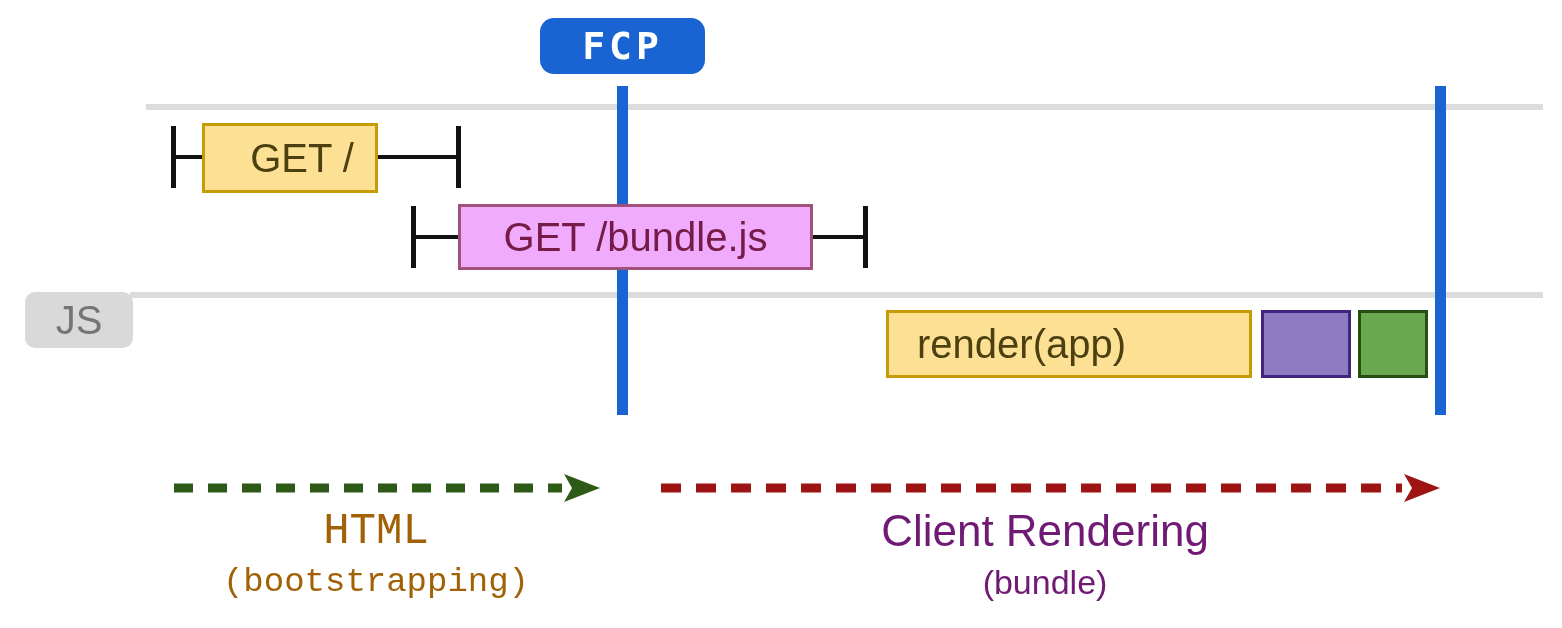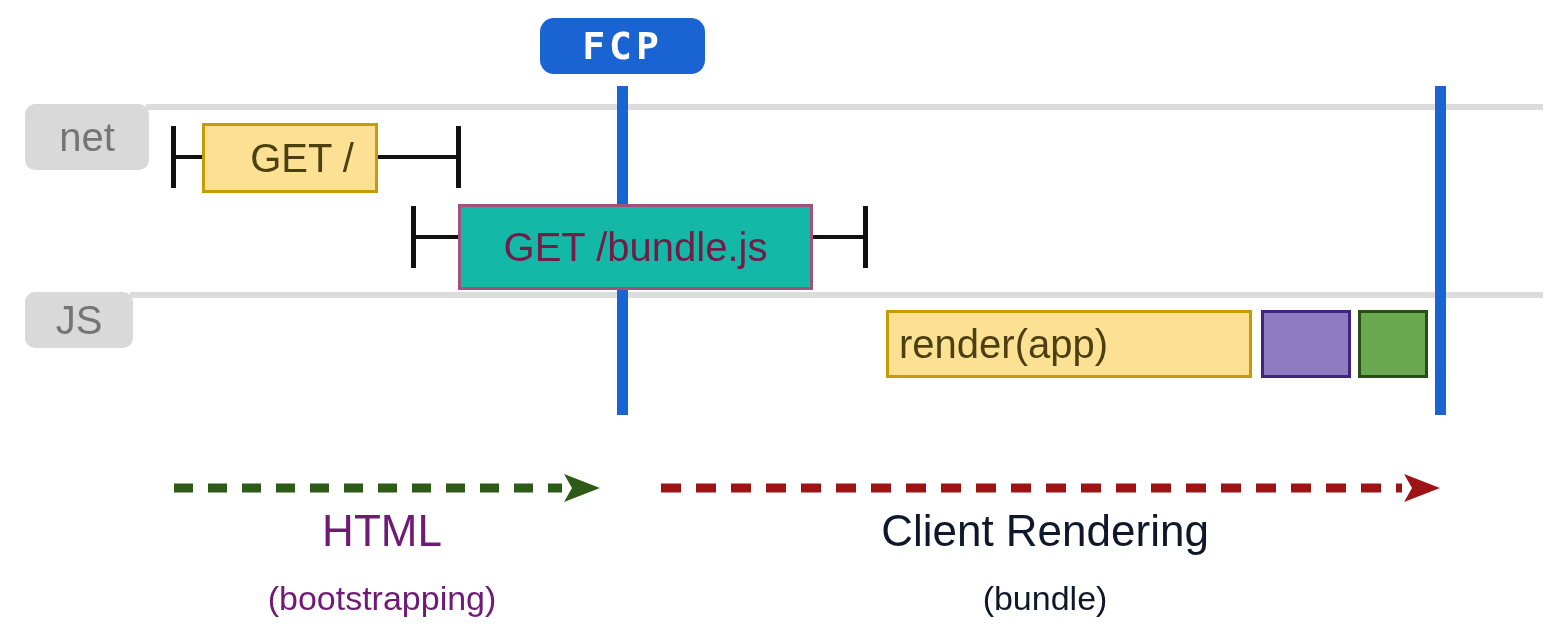--- a/index.html
+++ b/index.html
@@ -29,47 +29,44 @@
 
   
   .whisker{position:absolute;width:5px;background:#111111;z-index:3;}
   .hline{position:absolute;height:4px;background:#111111;z-index:3;}
 
   
   .evt-box{position:absolute;display:flex;align-items:center;z-index:4;box-sizing:border-box;
     font-size:40px;}
   .evt-box.amber{background:#fce195;border:3px solid #c79b06;color:#4c3f10;padding-left:24px;}
   .evt-box.get-root{left:202px;top:123px;width:176px;height:70px;justify-content:center;}
-  .evt-box.get-bundle{left:458px;top:204px;width:355px;height:86px;justify-content:center;
-    background:#14b8a6;border:3px solid #a1527b;color:#741b47;}
-  .evt-box.render-app{left:886px;top:310px;width:366px;height:68px;padding-left:10px;}
+  .evt-box.get-bundle{left:458px;top:204px;width:355px;height:66px;justify-content:center;
+    background:#f0abfc;border:3px solid #a1527b;color:#741b47;}
+  .evt-box.render-app{left:886px;top:310px;width:366px;height:68px;padding-left:28px;}
   .evt-box.purple{left:1261px;top:310px;width:90px;height:68px;background:#8e7cc3;border:3px solid #3f2580;}
   .evt-box.green{left:1358px;top:310px;width:70px;height:68px;background:#6aa84f;border:3px solid #274e13;}
 
   
   .phase-arrow{position:absolute;top:472px;z-index:2;}
 
   
   .phase-label{position:absolute;text-align:center;z-index:2;}
   .phase-label .main{font-size:44px;line-height:46px;}
-  .phase-label .sub{font-size:34px;line-height:40px;margin-top:24px;}
-  .phase-label.html{left:182px;top:508px;width:400px;color:#701a75;}
-  .phase-label.client{left:845px;top:508px;width:400px;color:#0f172a;}
+  .phase-label .sub{font-size:34px;line-height:40px;margin-top:8px;}
+  .phase-label.html{left:176px;top:508px;width:400px;color:#a16207;font-family:Liberation Mono, monospace;}
+  .phase-label.client{left:845px;top:508px;width:400px;color:#701a75;}
 </style>
 </head>
 <body>
 
 <div class="stage">
 
   <div class="lane-rail net"></div>
   <div class="lane-rail js"></div>
 
-  <div class="lane-tab net">
-    <span>net</span>
-  </div>
   <div class="lane-tab js">
     <span>JS</span>
   </div>
 
   <div class="marker-line fcp"></div>
   <div class="marker-line tti"></div>
 
   <div class="marker-badge fcp">
     <span>FCP</span>
   </div>

